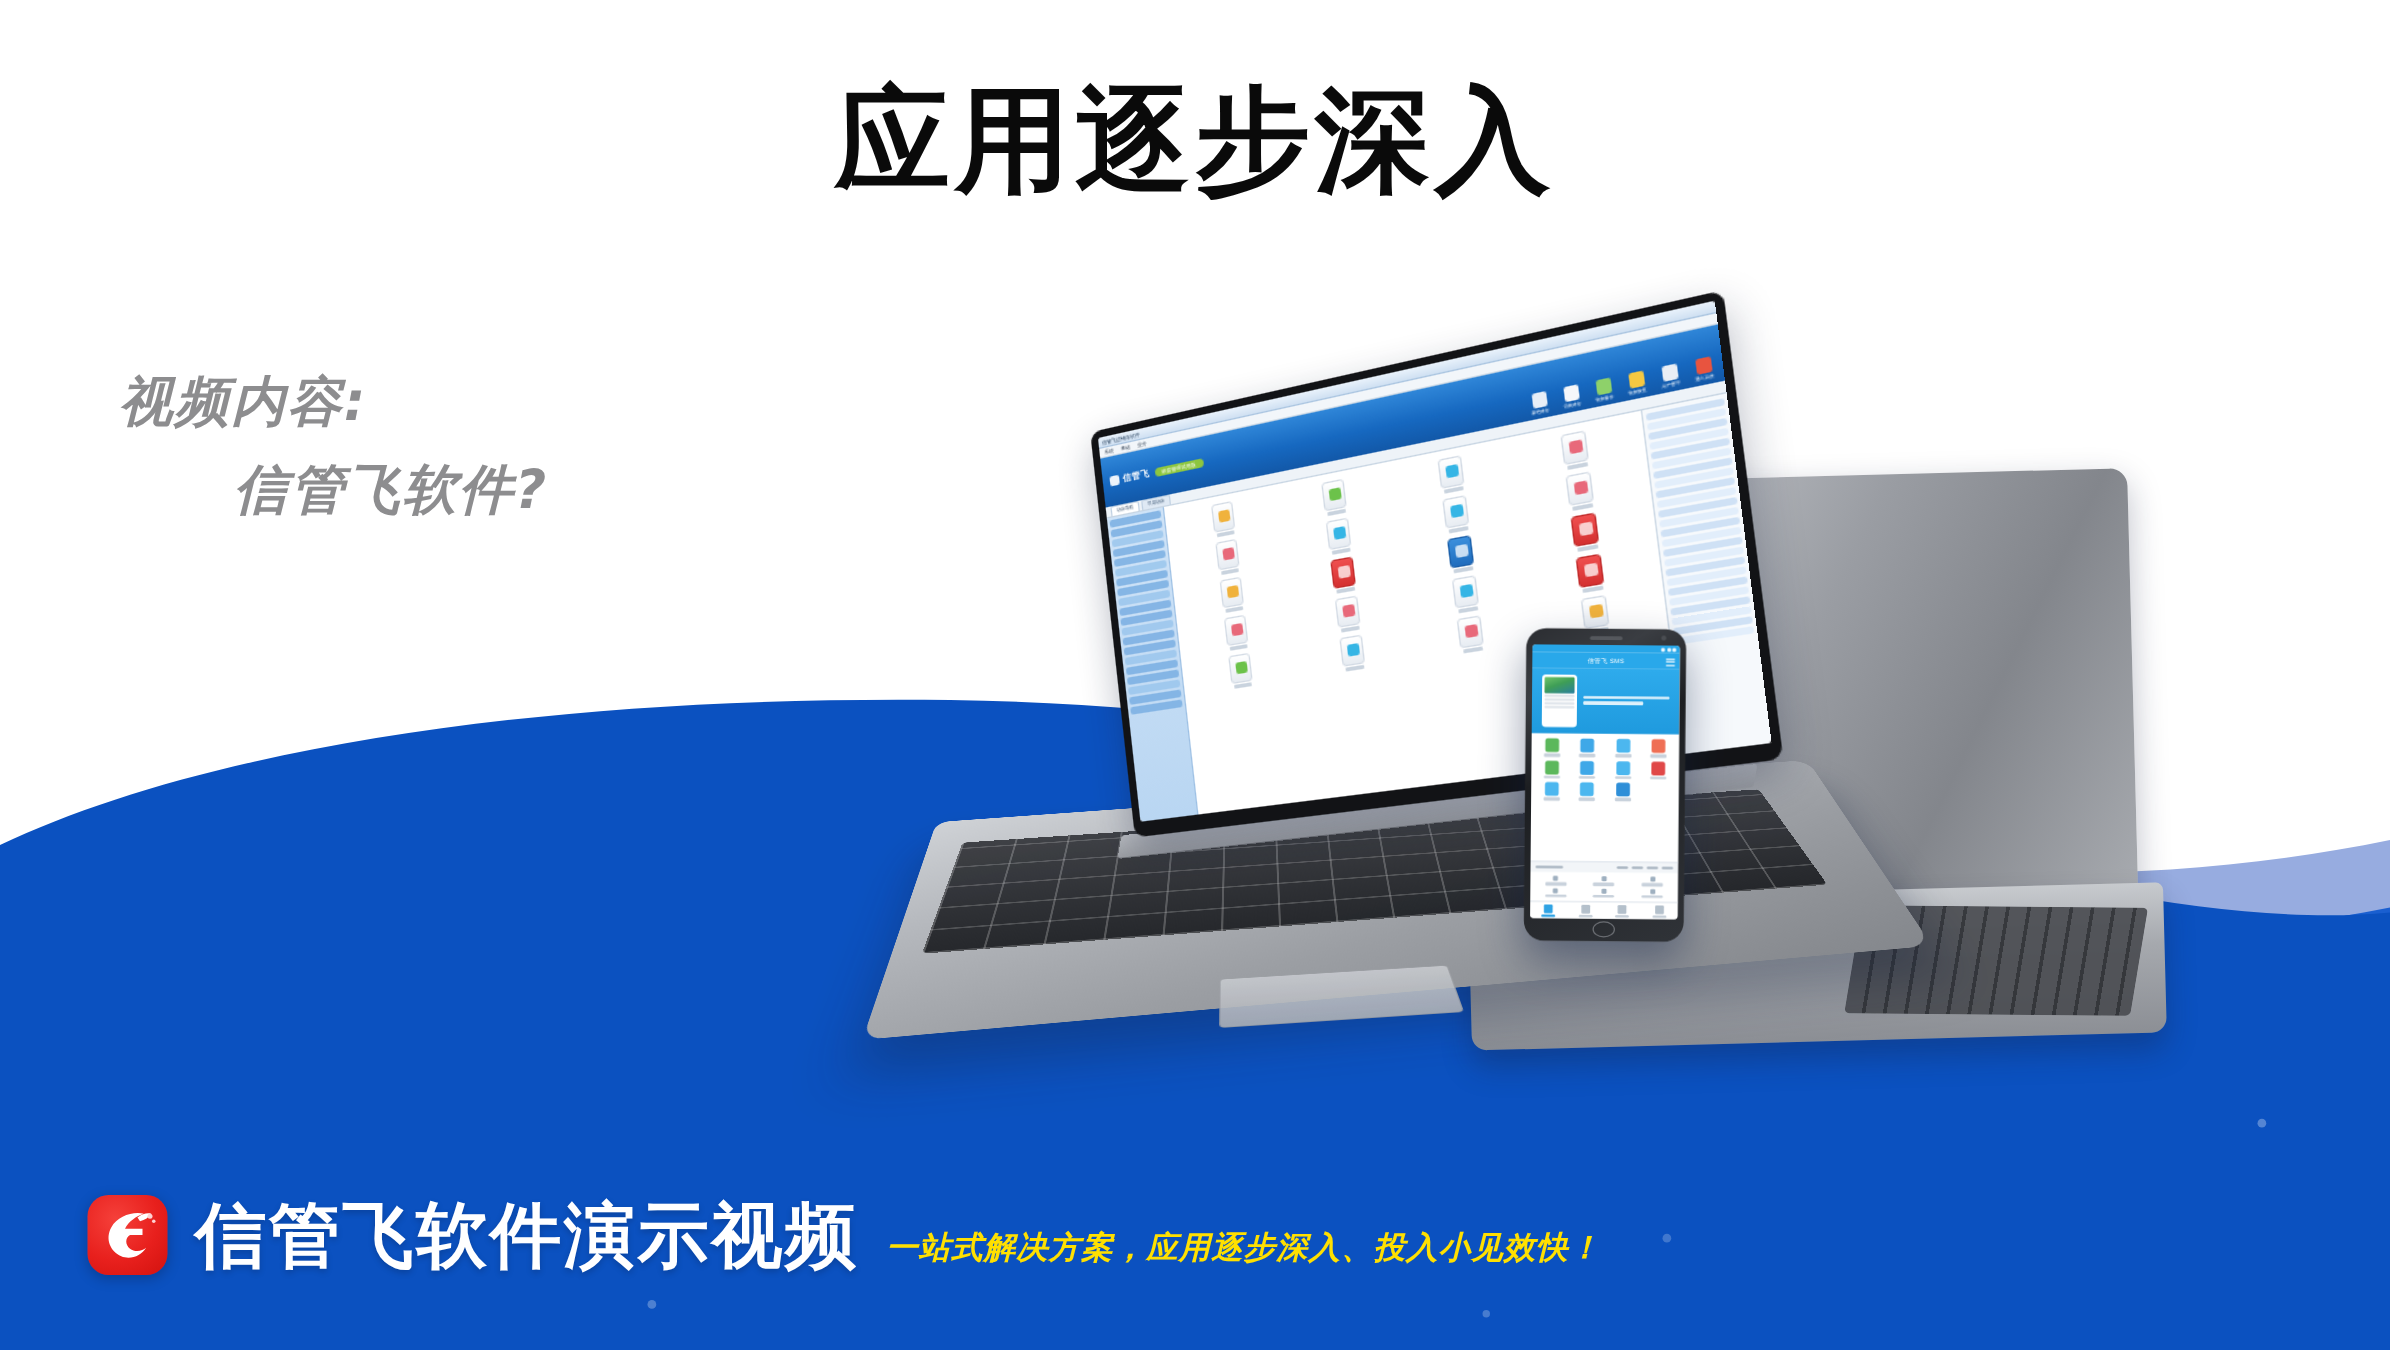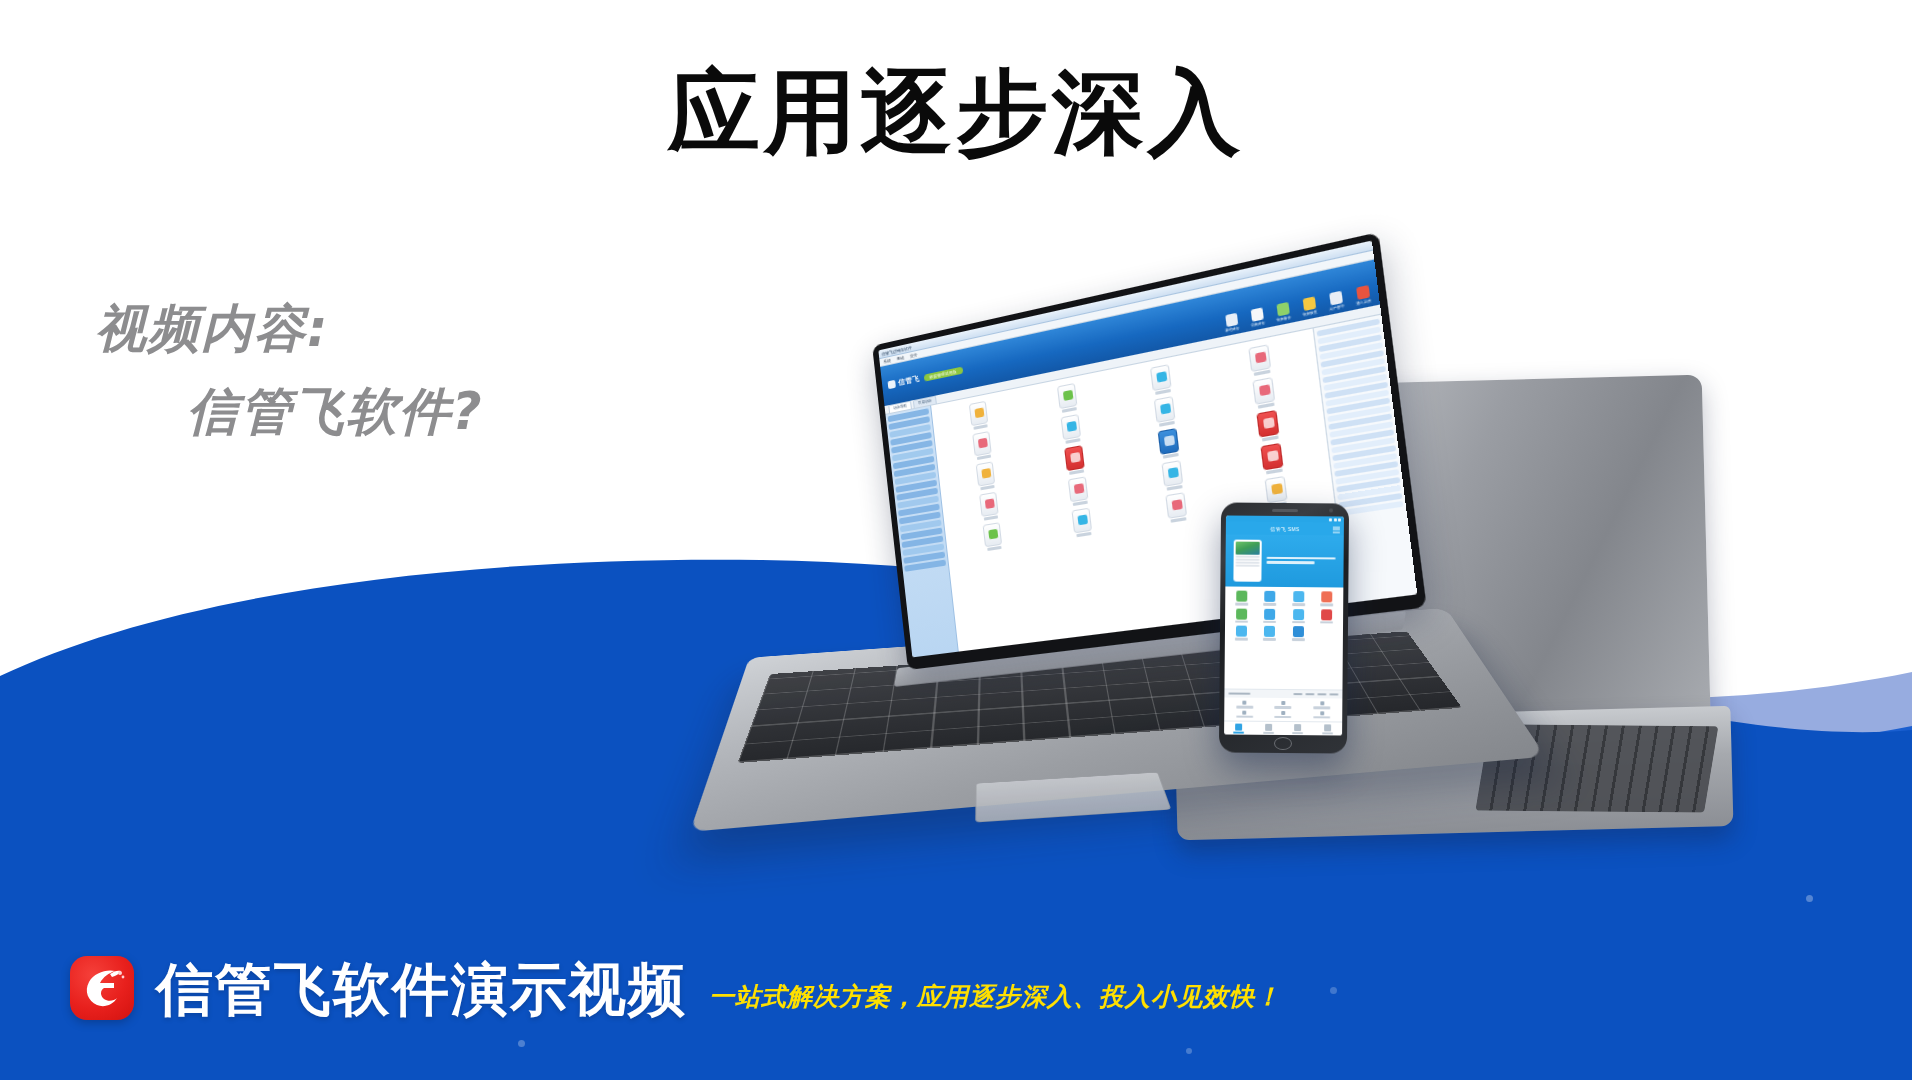--- a/index.html
+++ b/index.html
@@ -40,21 +40,21 @@
   }
 
   
   .subtitle-block{
     position:absolute;
     left:95px;
     top:288px;
     color:#8d8d8f;
     font-style:italic;
     font-weight:bold;
-    font-size:51px;
+    font-size:43px;
     line-height:1.62;
     letter-spacing:2px;
     font-family:"DejaVu Sans","Liberation Sans",sans-serif;
   }
   .subtitle-line-2{ padding-left:92px; }
 
   
   .devices{
     position:absolute;
     left:880px;
@@ -419,21 +419,21 @@
   }
   .tagline{
     color:#ffe000;
     font-size:25px;
     font-weight:bold;
     font-style:italic;
     letter-spacing:1px;
     line-height:1;
     padding-bottom:9px;
     white-space:nowrap;
-    font-family:Liberation Mono, monospace;
+    font-family:Liberation Sans, sans-serif;
   }
 
   
   .dot-deco{
     position:absolute;
     border-radius:50%;
     background:rgba(255,255,255,.55);
     pointer-events:none;
   }
 </style>

